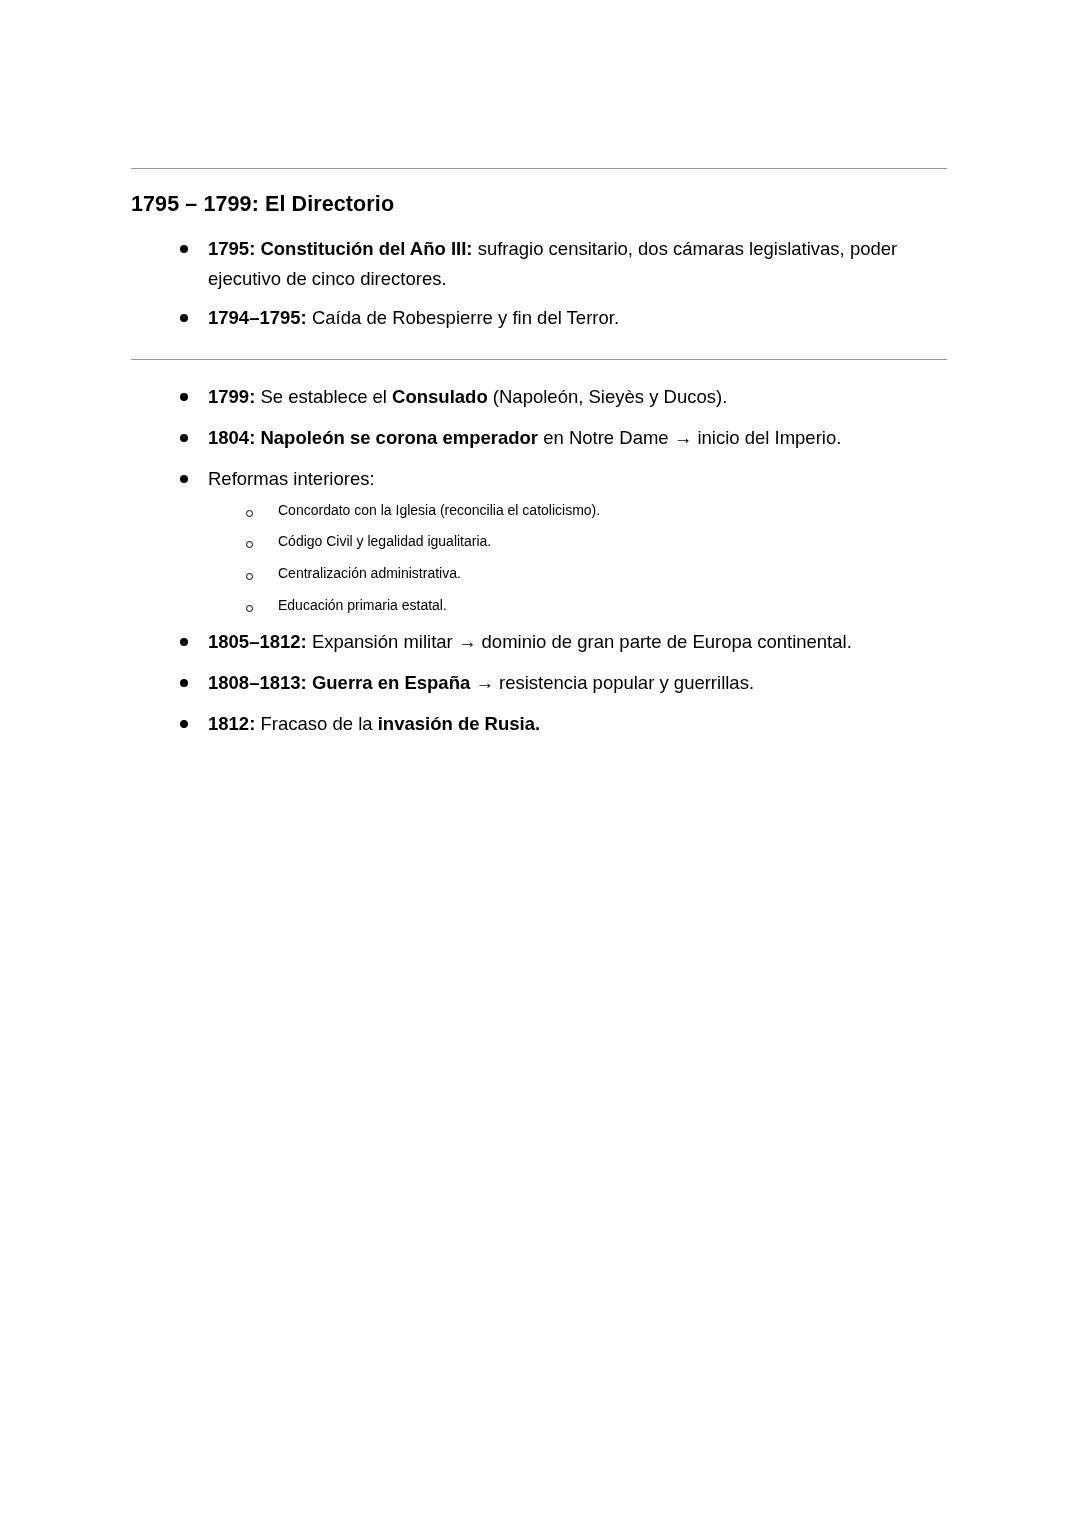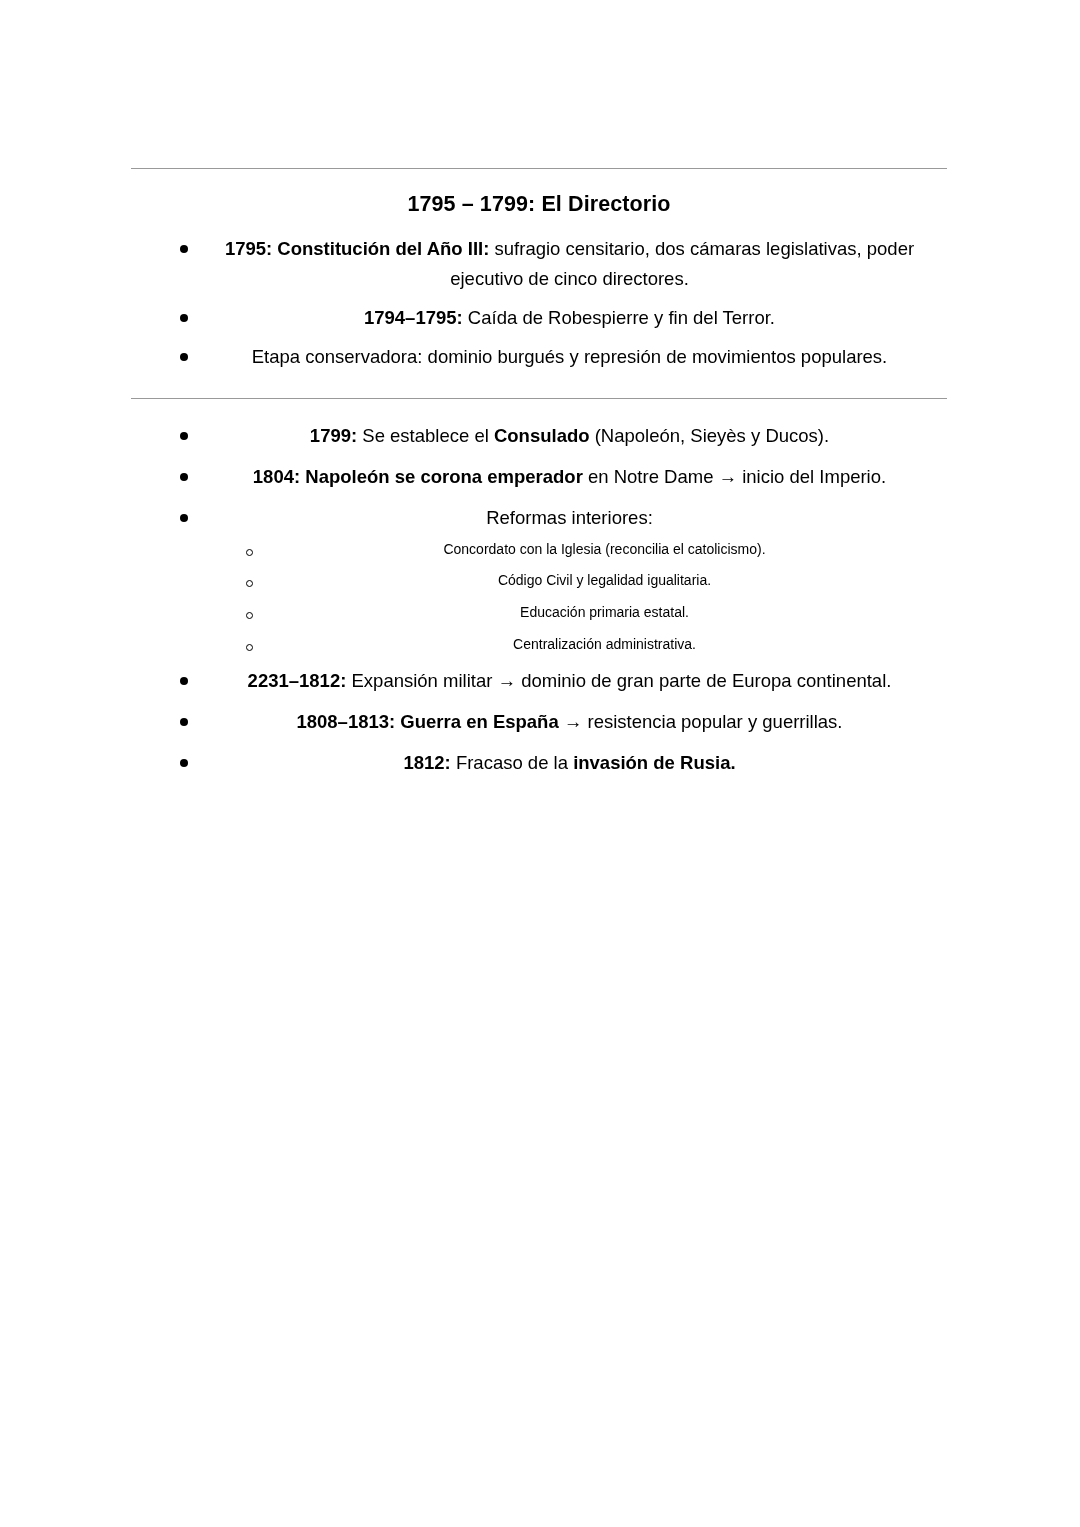--- a/index.html
+++ b/index.html
@@ -19,21 +19,20 @@
     width: 1080px;
     height: 1527px;
     box-sizing: border-box;
     padding: 0;
   }
   .content {
     position: absolute;
     left: 131px;
     top: 168px;
     width: 816px;
-    text-align: center;
   }
   hr.rule {
     border: none;
     border-top: 1px solid #999999;
     margin: 0 0 22px 0;
     height: 0;
   }
   .section {
     margin-bottom: 0;
   }
@@ -102,38 +101,37 @@
 
 <div class="page">
   <div class="content">
 
     <div class="section">
       <hr class="rule">
       <h2 class="heading">1795 – 1799: El Directorio</h2>
       <ul class="level1">
         <li><b>1795: Constitución del Año III:</b> sufragio censitario, dos cámaras legislativas, poder ejecutivo de cinco directores.</li>
         <li><b>1794–1795:</b> Caída de Robespierre y fin del Terror.</li>
-        <li>Etapa conservadora: dominio burgués y represión de movimientos populares.</li>
       </ul>
     </div>
 
     <div class="section sec2-wrap">
       <hr class="rule">
       <ul class="level1">
         <li><b>1799:</b> Se establece el <b>Consulado</b> (Napoleón, Sieyès y Ducos).</li>
         <li><b>1804: Napoleón se corona emperador</b> en Notre Dame → inicio del Imperio.</li>
         <li>
           <span>Reformas interiores:</span>
           <ul class="level2">
             <li>Concordato con la Iglesia (reconcilia el catolicismo).</li>
             <li>Código Civil y legalidad igualitaria.</li>
+            <li>Centralización administrativa.</li>
             <li>Educación primaria estatal.</li>
-            <li>Centralización administrativa.</li>
           </ul>
         </li>
-        <li><b>2231–1812:</b> Expansión militar → dominio de gran parte de Europa continental.</li>
+        <li><b>1805–1812:</b> Expansión militar → dominio de gran parte de Europa continental.</li>
         <li><b>1808–1813: Guerra en España</b> → resistencia popular y guerrillas.</li>
         <li><b>1812:</b> Fracaso de la <b>invasión de Rusia.</b></li>
       </ul>
     </div>
 
   </div>
 </div>
 
 </body></html>

